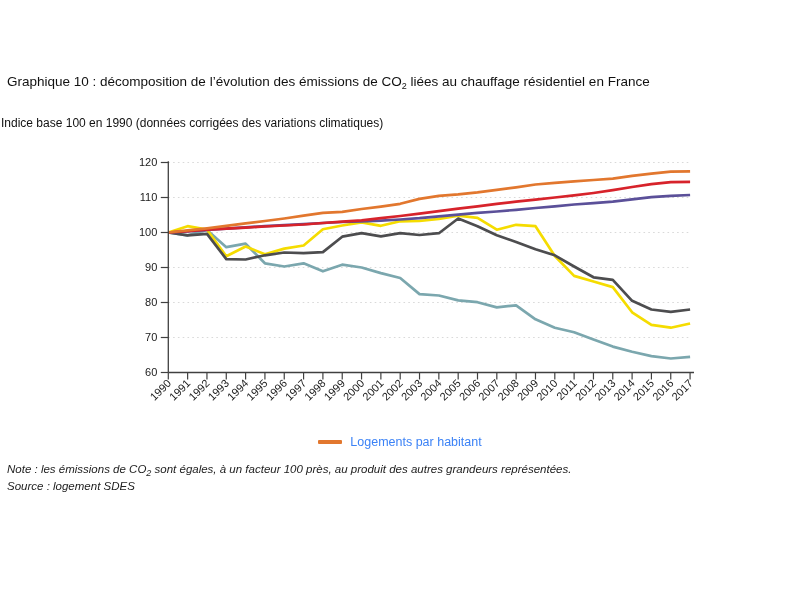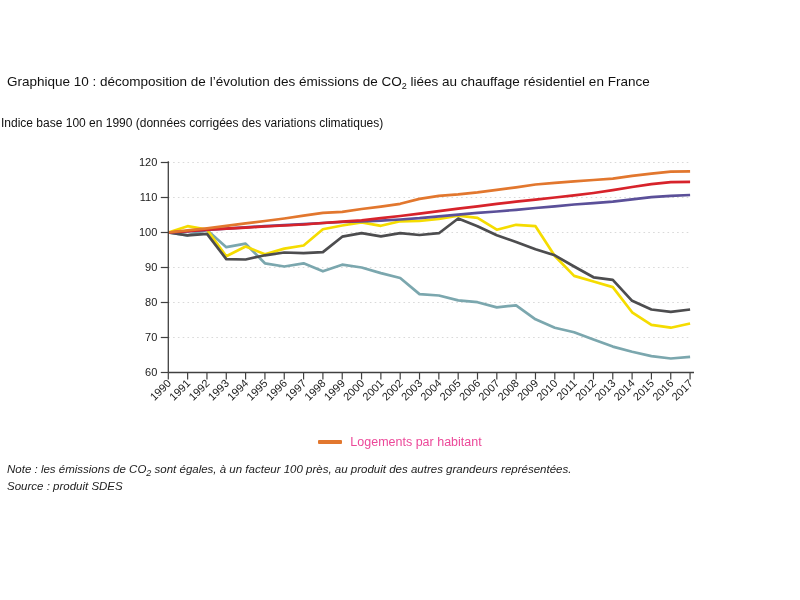--- a/index.html
+++ b/index.html
@@ -9,21 +9,21 @@
   }
   .title-block{position:absolute;left:7px;top:72px;width:790px;
     font-weight:normal;font-size:13.5px;line-height:20px;color:#111;}
   .title-line1{white-space:nowrap;}
   .subtitle{position:absolute;left:1px;top:116px;font-size:12px;color:#111;}
   sub.s2{font-size:9px;vertical-align:-3px;line-height:0;}
   #chart-svg{position:absolute;left:0;top:0;width:800px;height:600px;}
   #chart-svg text{font-family:"Liberation Sans","DejaVu Sans",sans-serif;fill:#1a1a1a;}
   .legend{position:absolute;left:0;top:431px;width:800px;}
   .legend-row{display:flex;justify-content:center;align-items:center;gap:30px;height:22px;}
-  .legend-item{display:flex;align-items:center;gap:8px;font-size:12.5px;color:#ec4899;}
+  .legend-item{display:flex;align-items:center;gap:8px;font-size:12.5px;color:#3b82f6;}
   .legend-swatch{width:24px;height:3.5px;border-radius:1px;flex:0 0 auto;}
   .note-block{position:absolute;left:7px;top:461px;font-size:11.5px;
     font-style:italic;color:#222;line-height:16.5px;}
   .bold{font-weight:normal;margin-top:39px;}
 </style>
 </head>
 <body>
 
 <div class="title-block">
   <div class="title-line1"><span>Graphique 10 : décomposition de l’évolution des émissions de CO</span><sub class="s2">2</sub><span> liées au chauffage résidentiel en France</span></div>
@@ -132,14 +132,14 @@
     <div class="legend-row">
       <div class="legend-item">
         <span class="legend-swatch" style="background: rgb(226, 119, 46);"></span>
         <span>Logements par habitant</span>
       </div>
     </div>
   </div>
 
 <div class="note-block">
   <div><span>Note :</span><span> les émissions de CO</span><sub class="s2">2</sub><span> sont égales, à un facteur 100 près, au produit des autres grandeurs représentées.</span></div>
-  <div><span class="bold">Source :</span><span> produit SDES</span></div>
+  <div><span class="bold">Source :</span><span> logement SDES</span></div>
 </div>
 
 </body></html>

